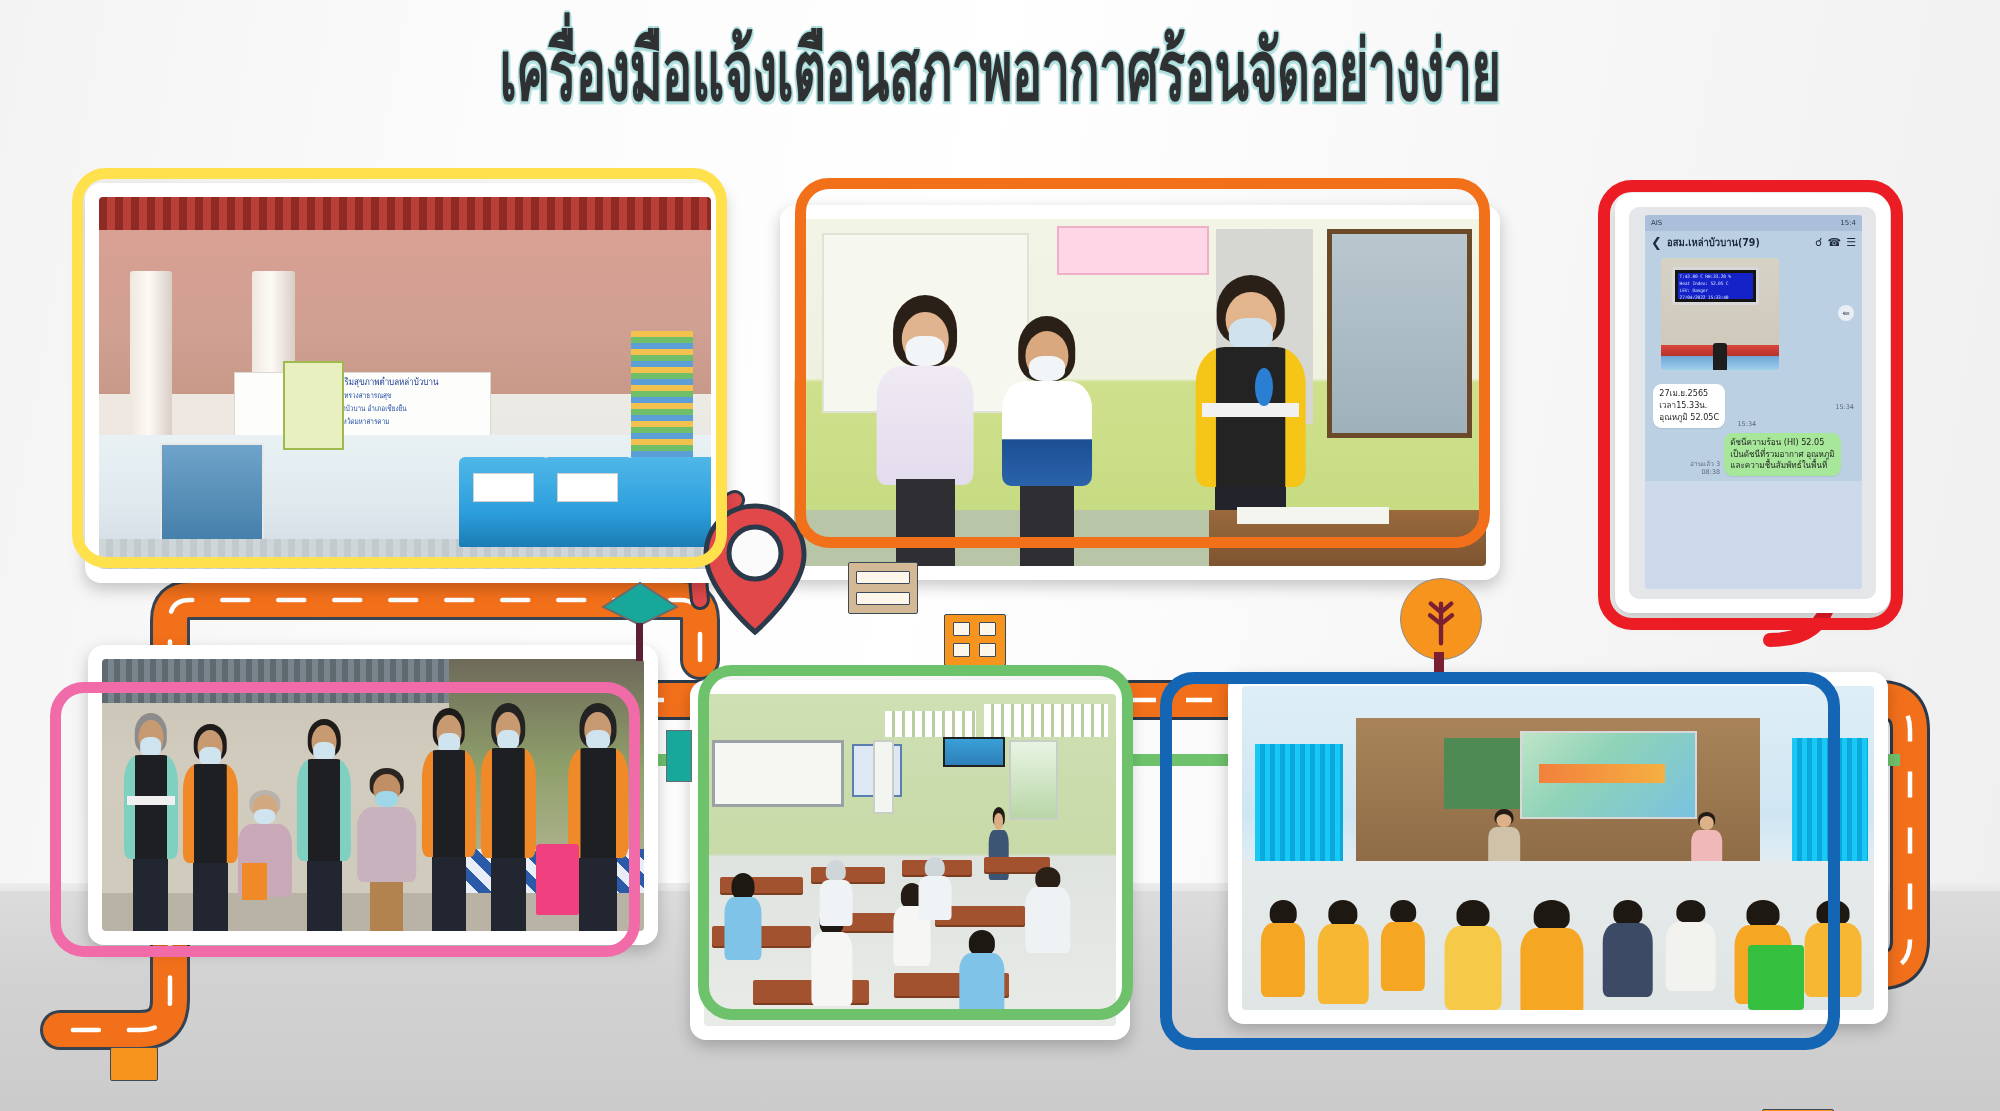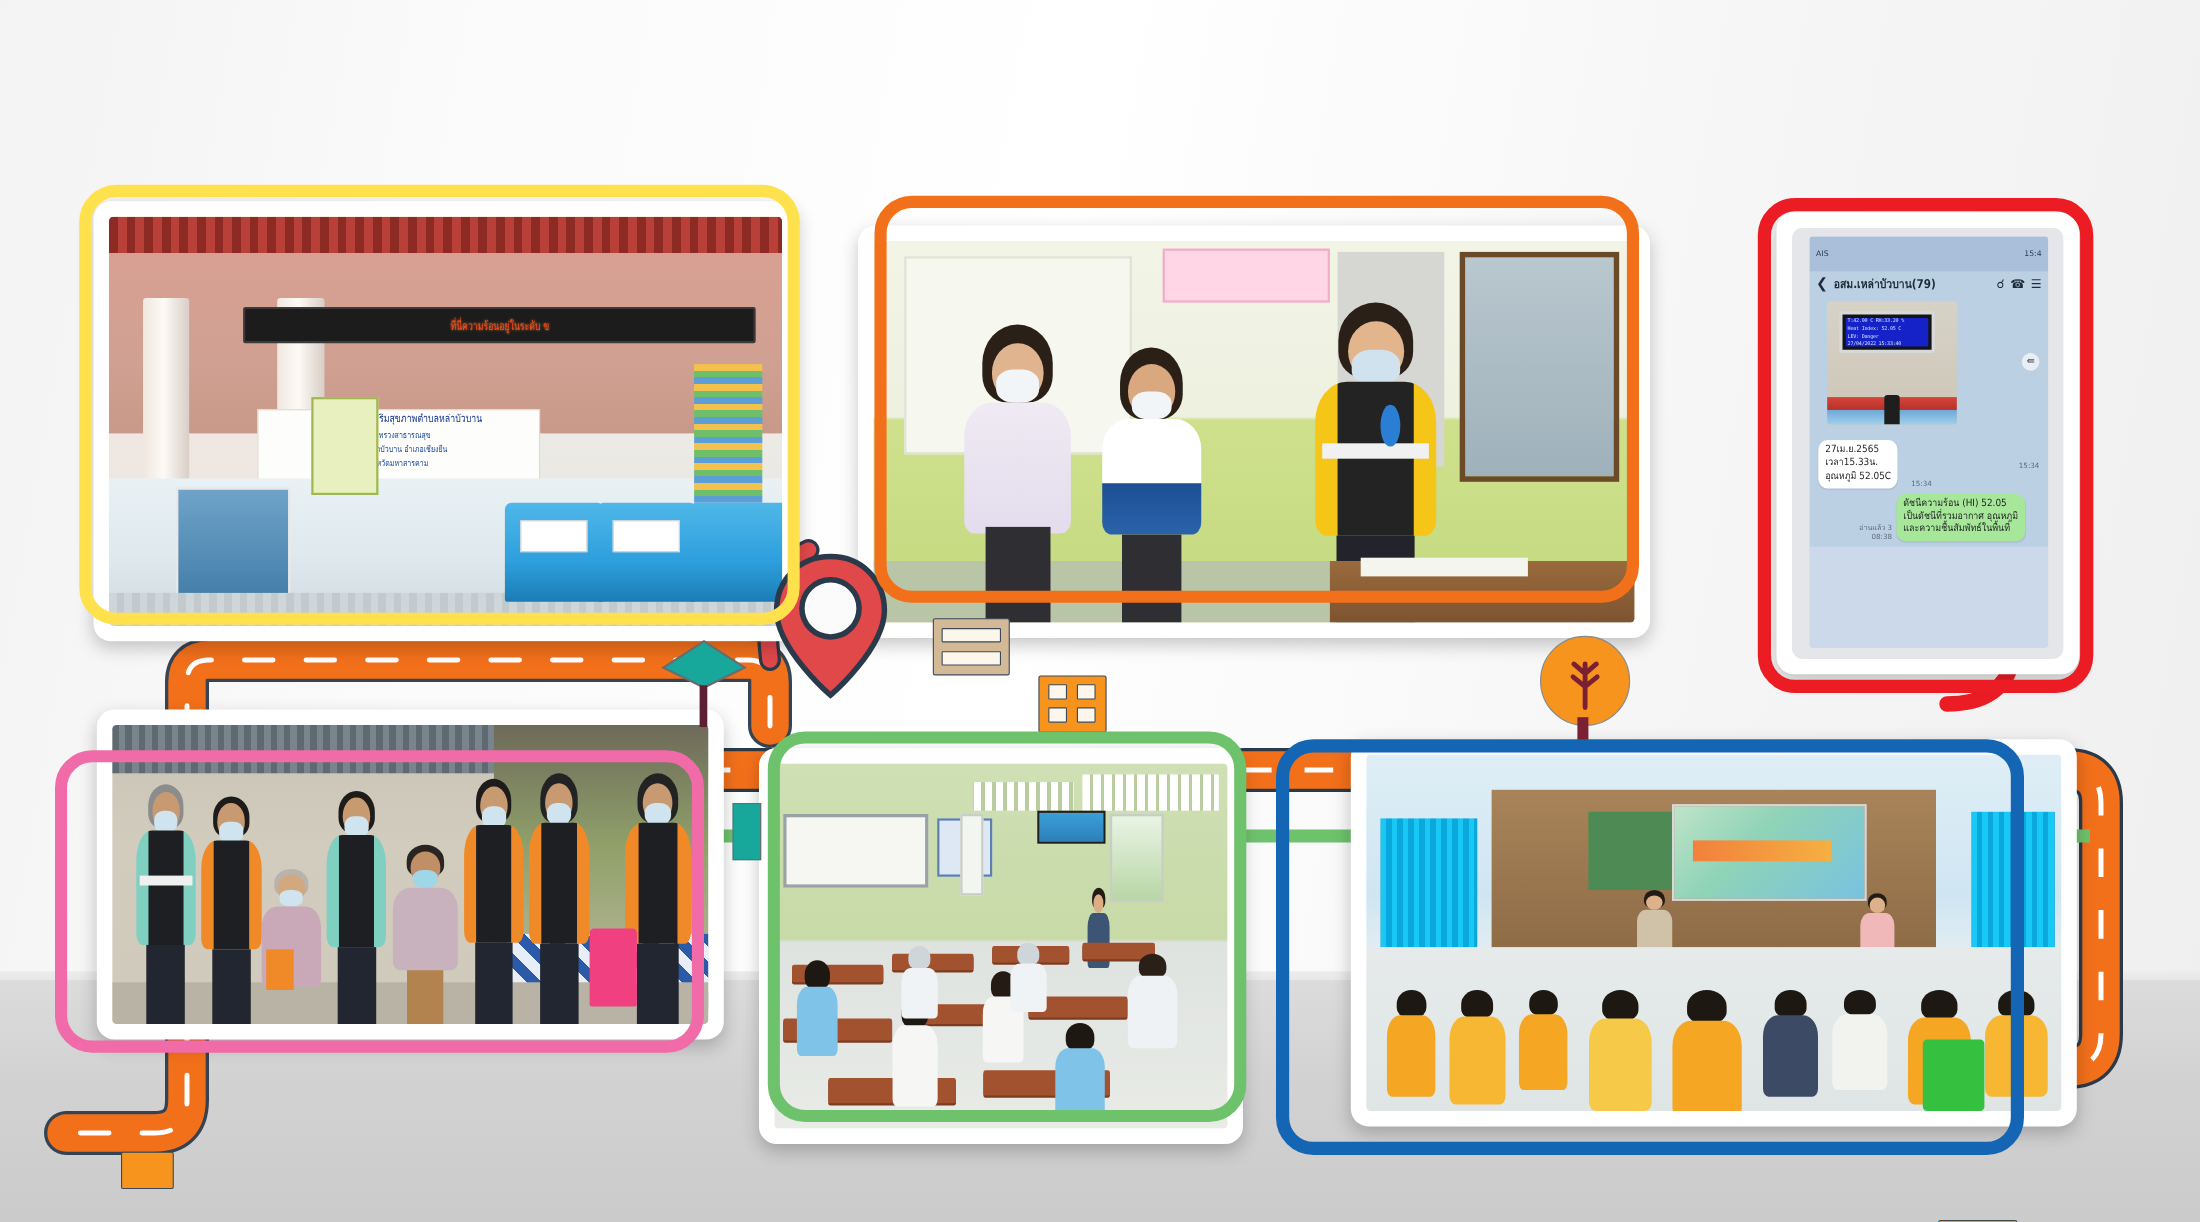--- a/index.html
+++ b/index.html
@@ -162,21 +162,21 @@
   .phone {
     position:absolute; inset:0;
     background:#e4e6e9;
     border-radius:10px;
     overflow:hidden;
     display:flex; flex-direction:column;
   }
   .phone-body { position:absolute; inset:8px 14px 10px 16px; background:#ccd9ea; border-radius:3px; overflow:hidden;}
   .phone-statusbar {
     height:16px; background:#aabfd9; display:flex; align-items:center;
-    justify-content:space-between; padding:16px 6px; color:#2c3d52; font-size:7px;
+    justify-content:space-between; padding:0 6px; color:#2c3d52; font-size:7px;
   }
   .phone-header {
     height:22px; background:#bcd0e4; display:flex; align-items:center;
     gap:5px; padding:0 6px; color:#1d2b3a;
   }
   .phone-header .ttl { font-size:11px; font-weight:700; transform:scaleX(0.86); transform-origin:left center; flex:1; white-space:nowrap;}
   .chat-area { position:relative; flex:1; background:#bcd0e4; padding:5px 8px; }
   .chat-photo {
     width:118px; height:112px; border-radius:3px; overflow:hidden; position:relative;
     background:linear-gradient(180deg,#d6d2c6 0%,#cfcabc 70%,#c9c3b4 100%);
@@ -225,20 +225,23 @@
   }
 </style>
 </head>
 <body>
 
 <div id="poster">
 
   <div class="ground-strip upper"></div>
   <div class="ground-strip"></div>
 
+  <div class="title-wrap">
+    <div class="title">เครื่องมือแจ้งเตือนสภาพอากาศร้อนจัดอย่างง่าย</div>
+  </div>
 
   <svg class="deco" viewBox="0 0 2000 1111">
 
     <g>
       <path d="M 700 660 L 700 620 Q 700 600 680 600 L 190 600 Q 170 600 170 620 L 170 1000
                Q 170 1030 140 1030 L 60 1030" fill="none" stroke="#2b3a4a" stroke-width="40" stroke-linecap="round" opacity="0.95"></path>
       <path d="M 700 660 L 700 620 Q 700 600 680 600 L 190 600 Q 170 600 170 620 L 170 1000
                Q 170 1030 140 1030 L 60 1030" fill="none" stroke="#f3701b" stroke-width="34" stroke-linecap="round"></path>
       <path d="M 700 660 L 700 620 Q 700 600 680 600 L 190 600 Q 170 600 170 620 L 170 1000
                Q 170 1030 140 1030 L 60 1030" fill="none" stroke="#ffffff" stroke-width="4.5" stroke-linecap="round" stroke-dasharray="26 30"></path>
@@ -282,23 +285,20 @@
           <span class="l">โรงพยาบาลส่งเสริมสุขภาพตำบลหล่าบัวบาน</span>
           <span class="l sub">กระทรวงสาธารณสุข</span>
           <span class="l sub">ตำบลหล่าบัวบาน อำเภอเชียงยืน</span>
           <span class="l sub">จังหวัดมหาสารคาม</span>
         </div>
         <div class="hosp-lower"></div>
         <div class="hosp-door"></div>
         <div class="hosp-board"></div>
         <div class="floor-tiles"></div>
 
-        <div class="led-sign">
-          <span>ที่นี่ความร้อนอยู่ในระดับ ข</span>
-        </div>
         <div class="wall-posters"></div>
         <div class="chairs">
           <div class="chair" style="left:60%;">
               <div class="tag"></div>
             </div>
           <div class="chair" style="left:74%;">
               <div class="tag"></div>
             </div>
           <div class="chair" style="left:88%;"></div>
         </div>

